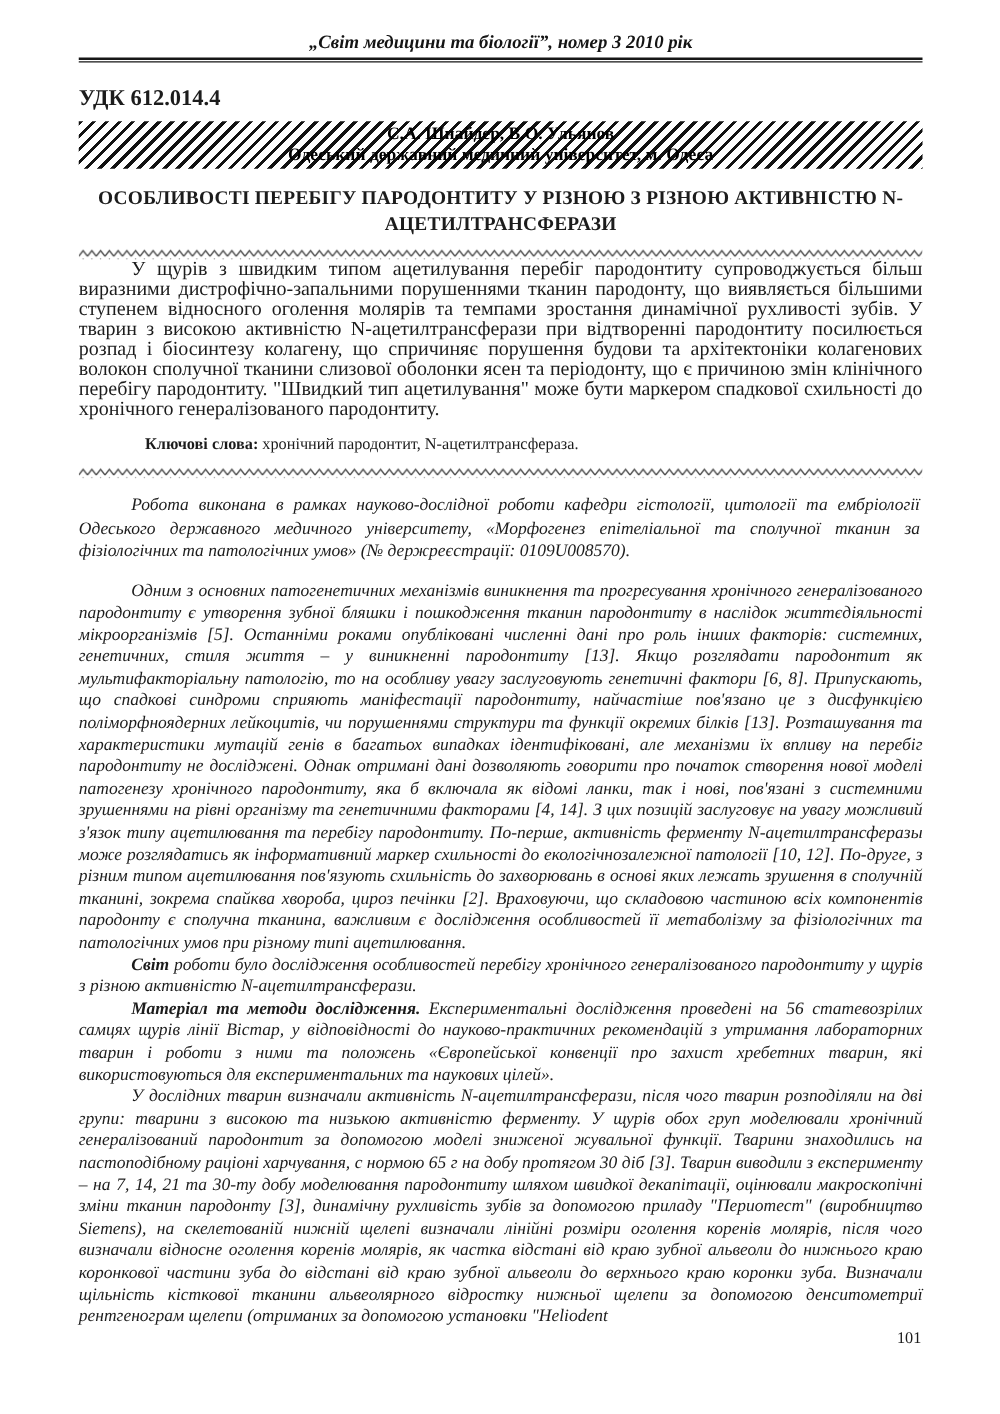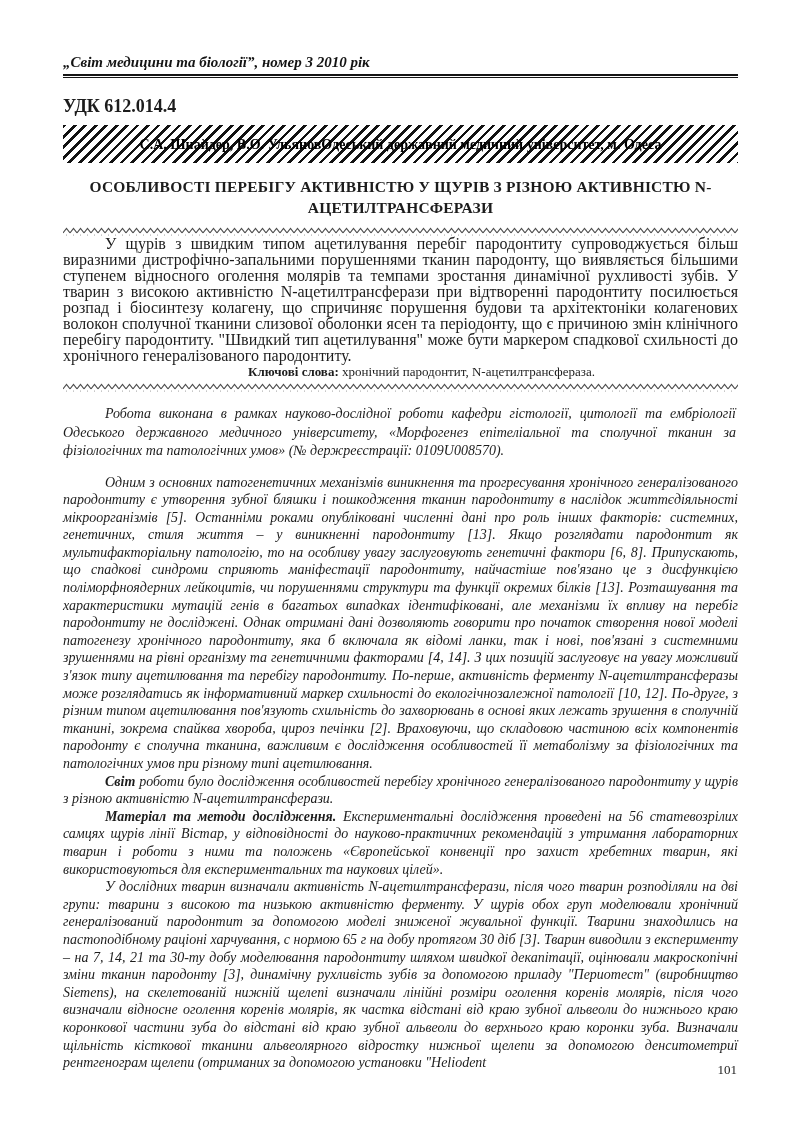--- a/index.html
+++ b/index.html
@@ -13,22 +13,22 @@
     color: #1c1c1c;
     overflow: hidden;
   }
   .content {
     position: absolute;
     left: 63px;
     top: 0;
     width: 675px;
   }
   .journal-header {
-    margin-top: 54px;
-    text-align: left;
+    margin-top: 26px;
+    text-align: center;
     font-weight: 700;
     font-style: italic;
     font-size: 15px;
     line-height: 17px;
     color: #141414;
   }
   .rule-double {
     margin-top: 3px;
     height: 1px;
     border-top: 2px solid #161616;
@@ -38,20 +38,21 @@
     margin-top: 20px;
     font-weight: 700;
     font-size: 18px;
     line-height: 16px;
   }
   .authors-band {
     margin-top: 11px;
     height: 38px;
     background: repeating-linear-gradient(135deg, #121212 0px, #121212 2.6px, #ffffff 2.6px, #ffffff 7.4px);
     display: flex;
+    flex-direction: column;
     justify-content: center;
     align-items: center;
     text-align: center;
   }
   .authors-band .band-line {
     font-weight: 700;
     font-size: 14px;
     line-height: 17px;
     color: #000000;
   }
@@ -66,25 +67,24 @@
   .zigzag-wrap { margin-top: 9px; line-height: 0; }
   .zigzag-wrap.below { margin-top: 3px; }
   .abstract {
     margin: 0 0 0 0;
     font-size: 16px;
     line-height: 16px;
     text-align: justify;
     text-indent: 42px;
   }
   .keywords {
-    margin: 0;
+    margin: 11px;
     font-size: 13px;
     line-height: 16px;
     text-indent: 42px;
-    text-align: center;
   }
   .keywords .kw-label { font-weight: 700; }
   .funding-note {
     margin: 13px 2px 0 0;
     font-style: italic;
     font-size: 14px;
     line-height: 18.5px;
     text-align: justify;
     text-indent: 42px;
   }
@@ -116,21 +116,21 @@
 
     <div class="rule-double"></div>
 
     <div class="udc">УДК 612.014.4</div>
 
     <div class="authors-band">
       <div class="band-line">С.А. Шнайдер, В.О. Ульянов</div>
       <div class="band-line">Одеський державний медичний університет, м. Одеса</div>
     </div>
 
-    <div class="article-title">ОСОБЛИВОСТІ ПЕРЕБІГУ АКТИВНІСТЮ У ЩУРІВ З РІЗНОЮ АКТИВНІСТЮ N-АЦЕТИЛТРАНСФЕРАЗИ</div>
+    <div class="article-title">ОСОБЛИВОСТІ ПЕРЕБІГУ ПАРОДОНТИТУ У РІЗНОЮ З РІЗНОЮ АКТИВНІСТЮ N-АЦЕТИЛТРАНСФЕРАЗИ</div>
 
     <div class="zigzag-wrap">
       <svg width="675" height="9">
         <defs>
           <pattern id="zz" width="7" height="9" patternUnits="userSpaceOnUse">
             <path d="M0 6 L3.5 1.5 L7 6" fill="none" stroke="#4d4d4d" stroke-width="1.1"></path>
             <circle cx="3.5" cy="8" r="0.55" fill="#8f8f8f"></circle>
           </pattern>
         </defs>
         <rect width="675" height="9" fill="url(#zz)"></rect>

